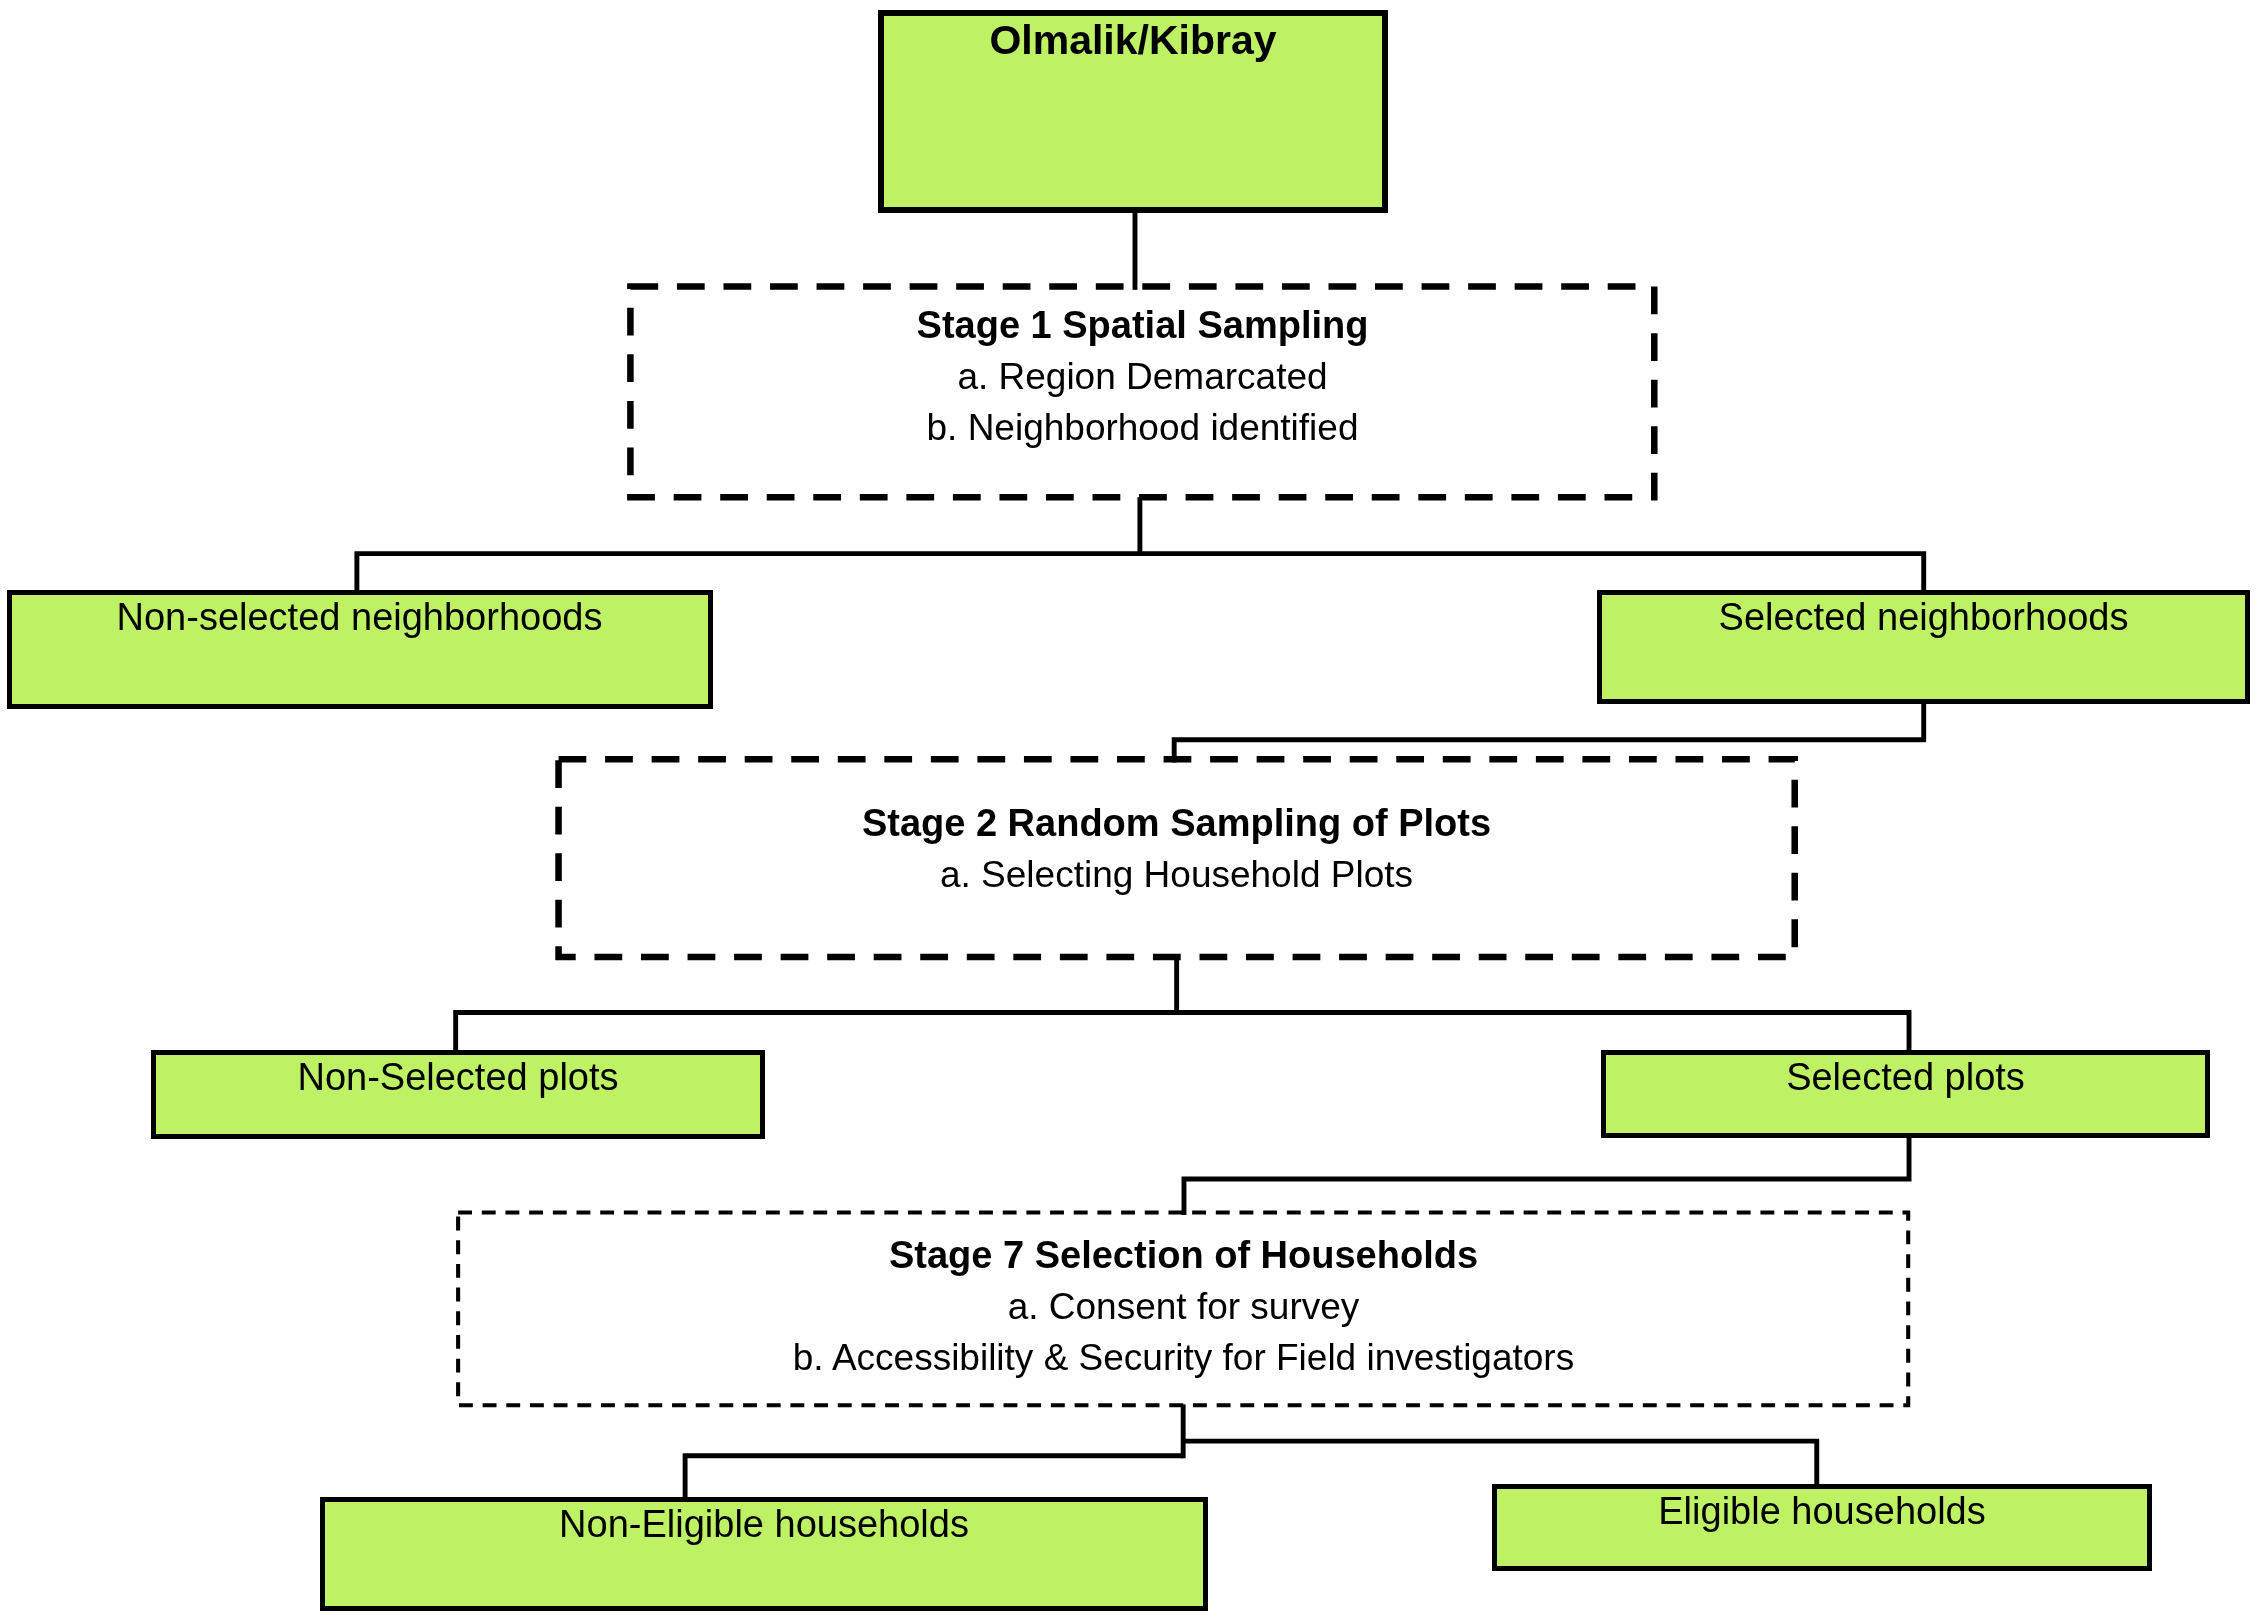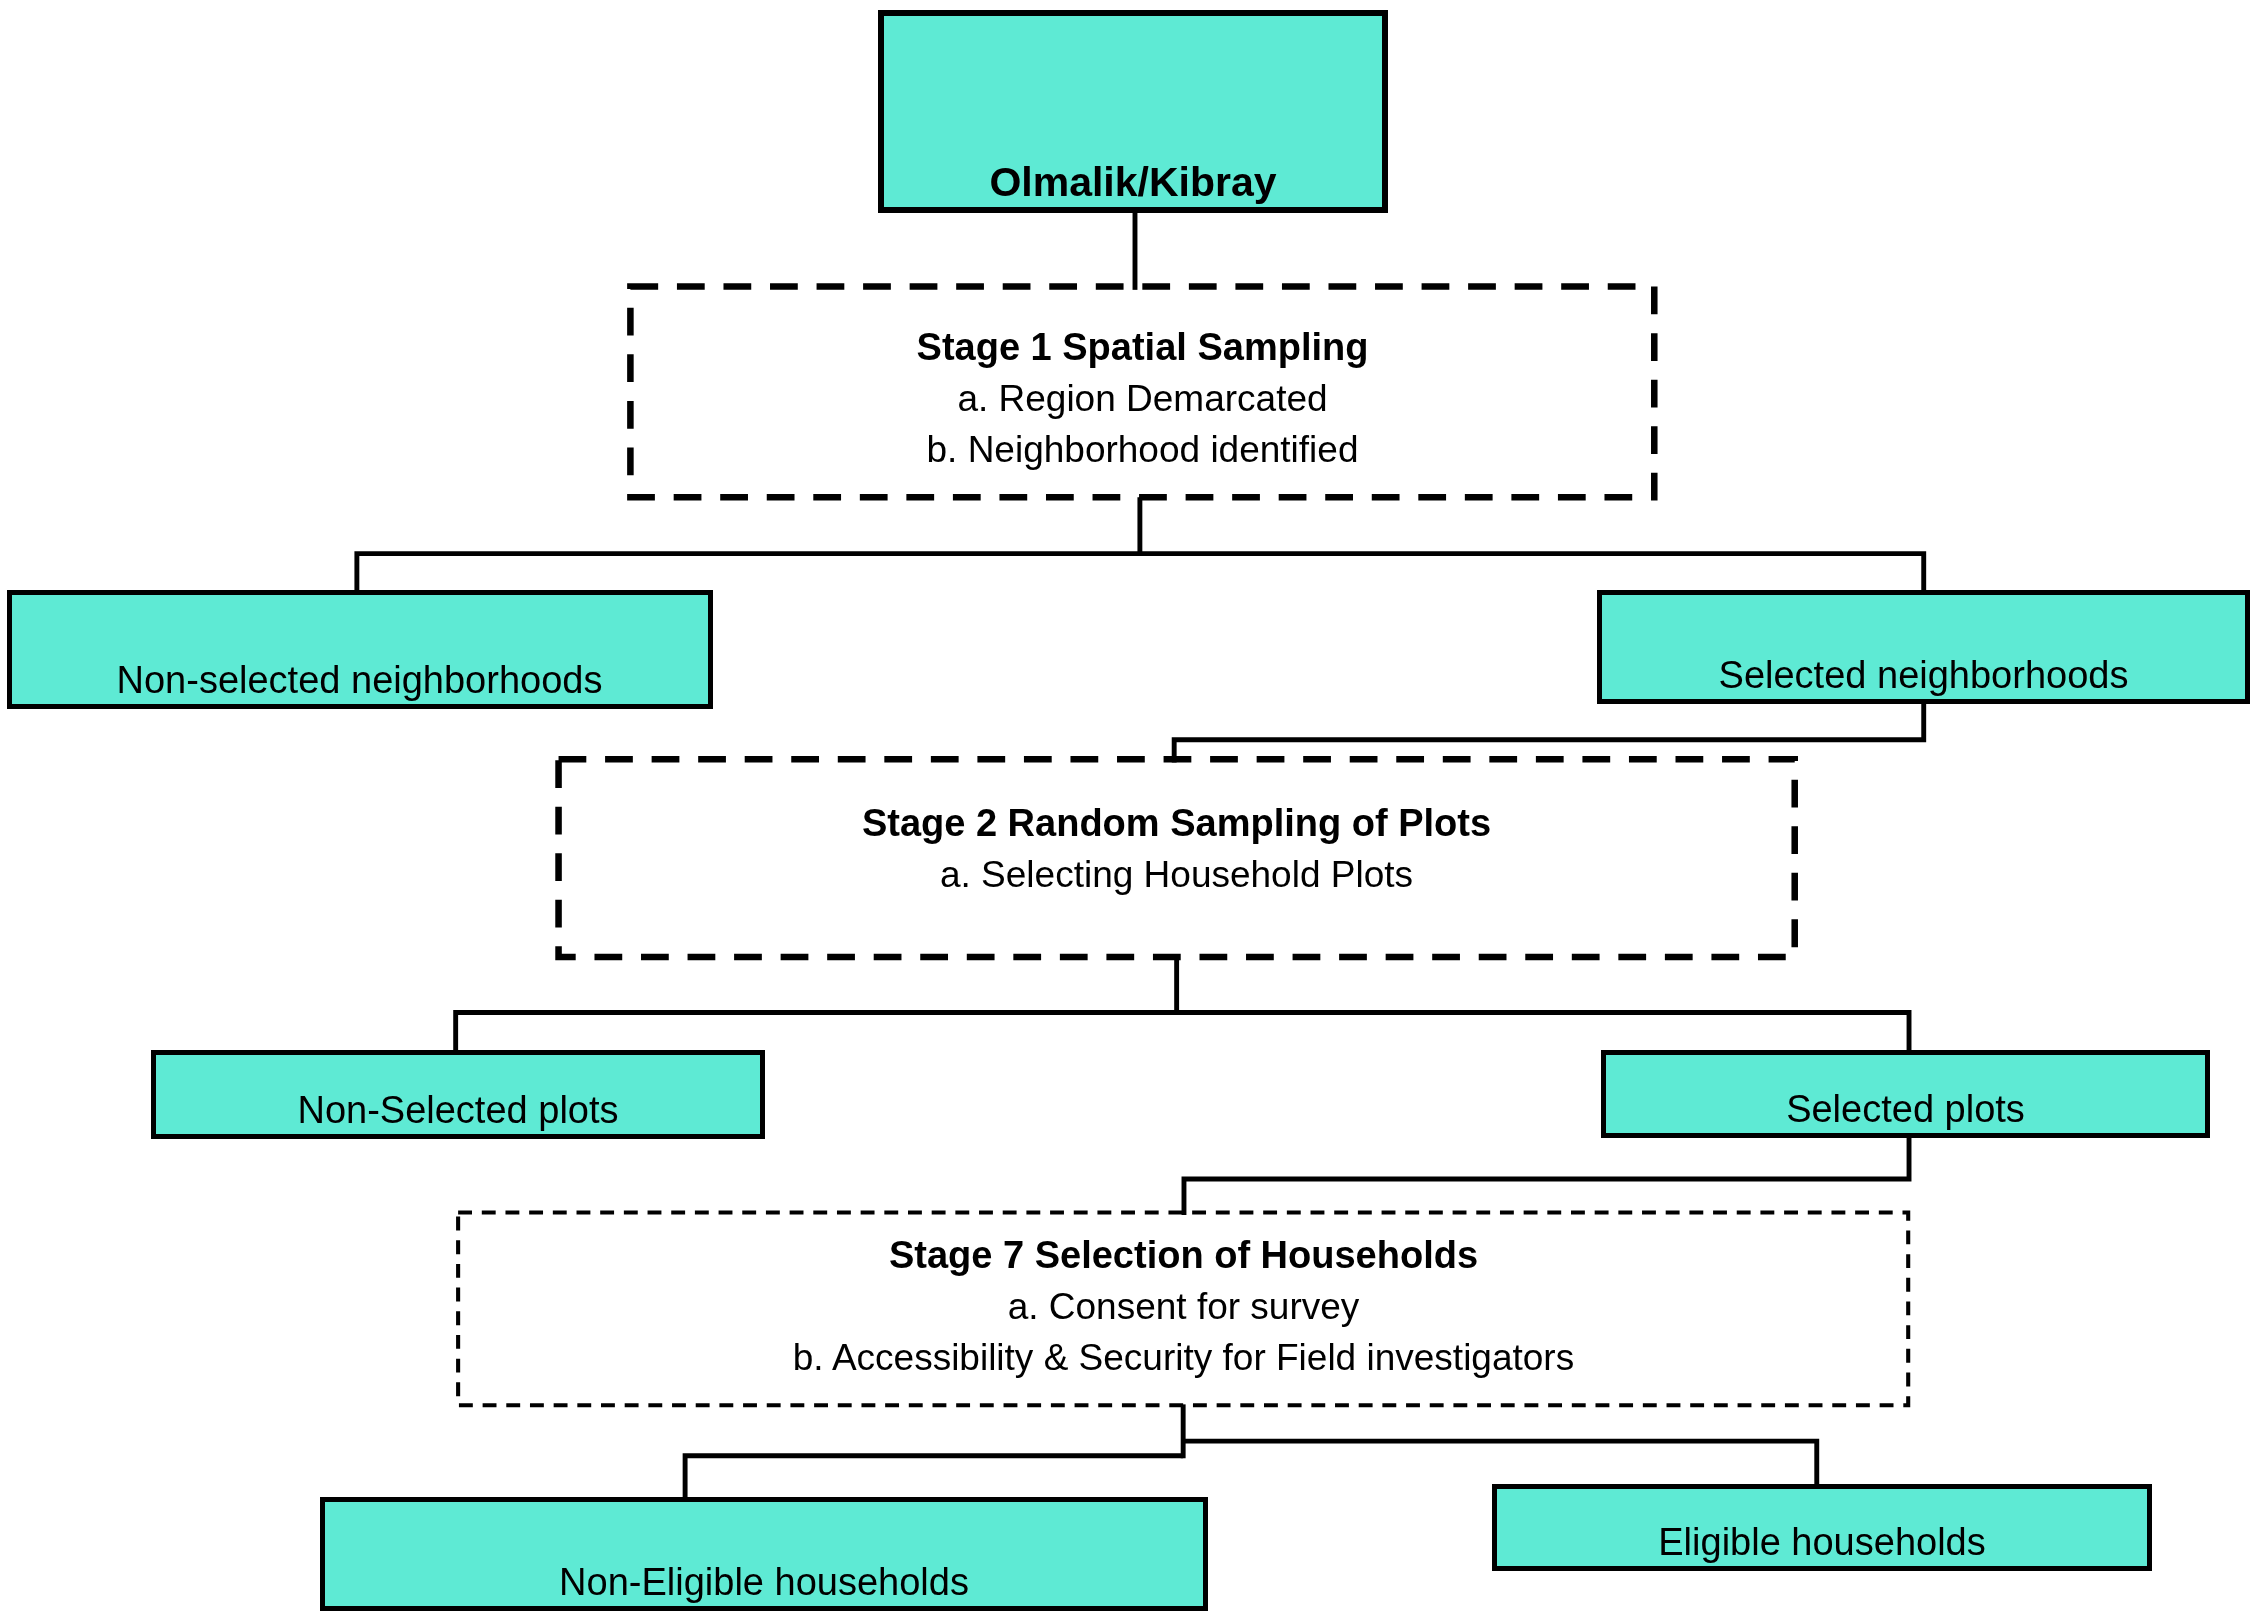--- a/index.html
+++ b/index.html
@@ -16,24 +16,24 @@
     color: #000000;
   }
   #wires {
     position: absolute;
     left: 0; top: 0;
     z-index: 1;
   }
   .node {
     position: absolute;
     box-sizing: border-box;
-    background: #5eead4;
+    background: #bef264;
     border: 5.7px solid #000000;
     display: flex;
-    align-items: flex-end;
+    align-items: flex-start;
     justify-content: center;
     text-align: center;
     z-index: 2;
     font-size: 38px;
     line-height: 1.2;
   }
   .root-node {
     border-width: 6.5px;
     font-size: 41px;
     font-weight: bold;
@@ -79,21 +79,21 @@
     <rect x="772" y="351" width="1254" height="258" stroke-width="8" stroke-dasharray="34 23"></rect>
     <rect x="684" y="930" width="1514" height="242" stroke-width="8" stroke-dasharray="34 23"></rect>
     <rect x="561" y="1485" width="1776" height="236" stroke-width="5" stroke-dasharray="17 12"></rect>
   </g>
 </svg>
 
 <div class="node root-node" style="left:878px; top:9.8px; width:510px; height:203px;">
   <span>Olmalik/Kibray</span>
 </div>
 
-<div class="stage-text" style="left:627px; top:301px; width:1031px; height:217px; padding-top:21px;">
+<div class="stage-text" style="left:627px; top:279px; width:1031px; height:217px; padding-top:21px;">
   <span class="line heading">Stage 1 Spatial Sampling</span>
   <span class="line">a. Region Demarcated</span>
   <span class="line">b. Neighborhood identified</span>
 </div>
 
 <div class="node" style="left:6.5px; top:590px; width:706px; height:119px;">
   <span>Non-selected neighborhoods</span>
 </div>
 <div class="node" style="left:1597px; top:590px; width:653px; height:114px;">
   <span>Selected neighborhoods</span>

